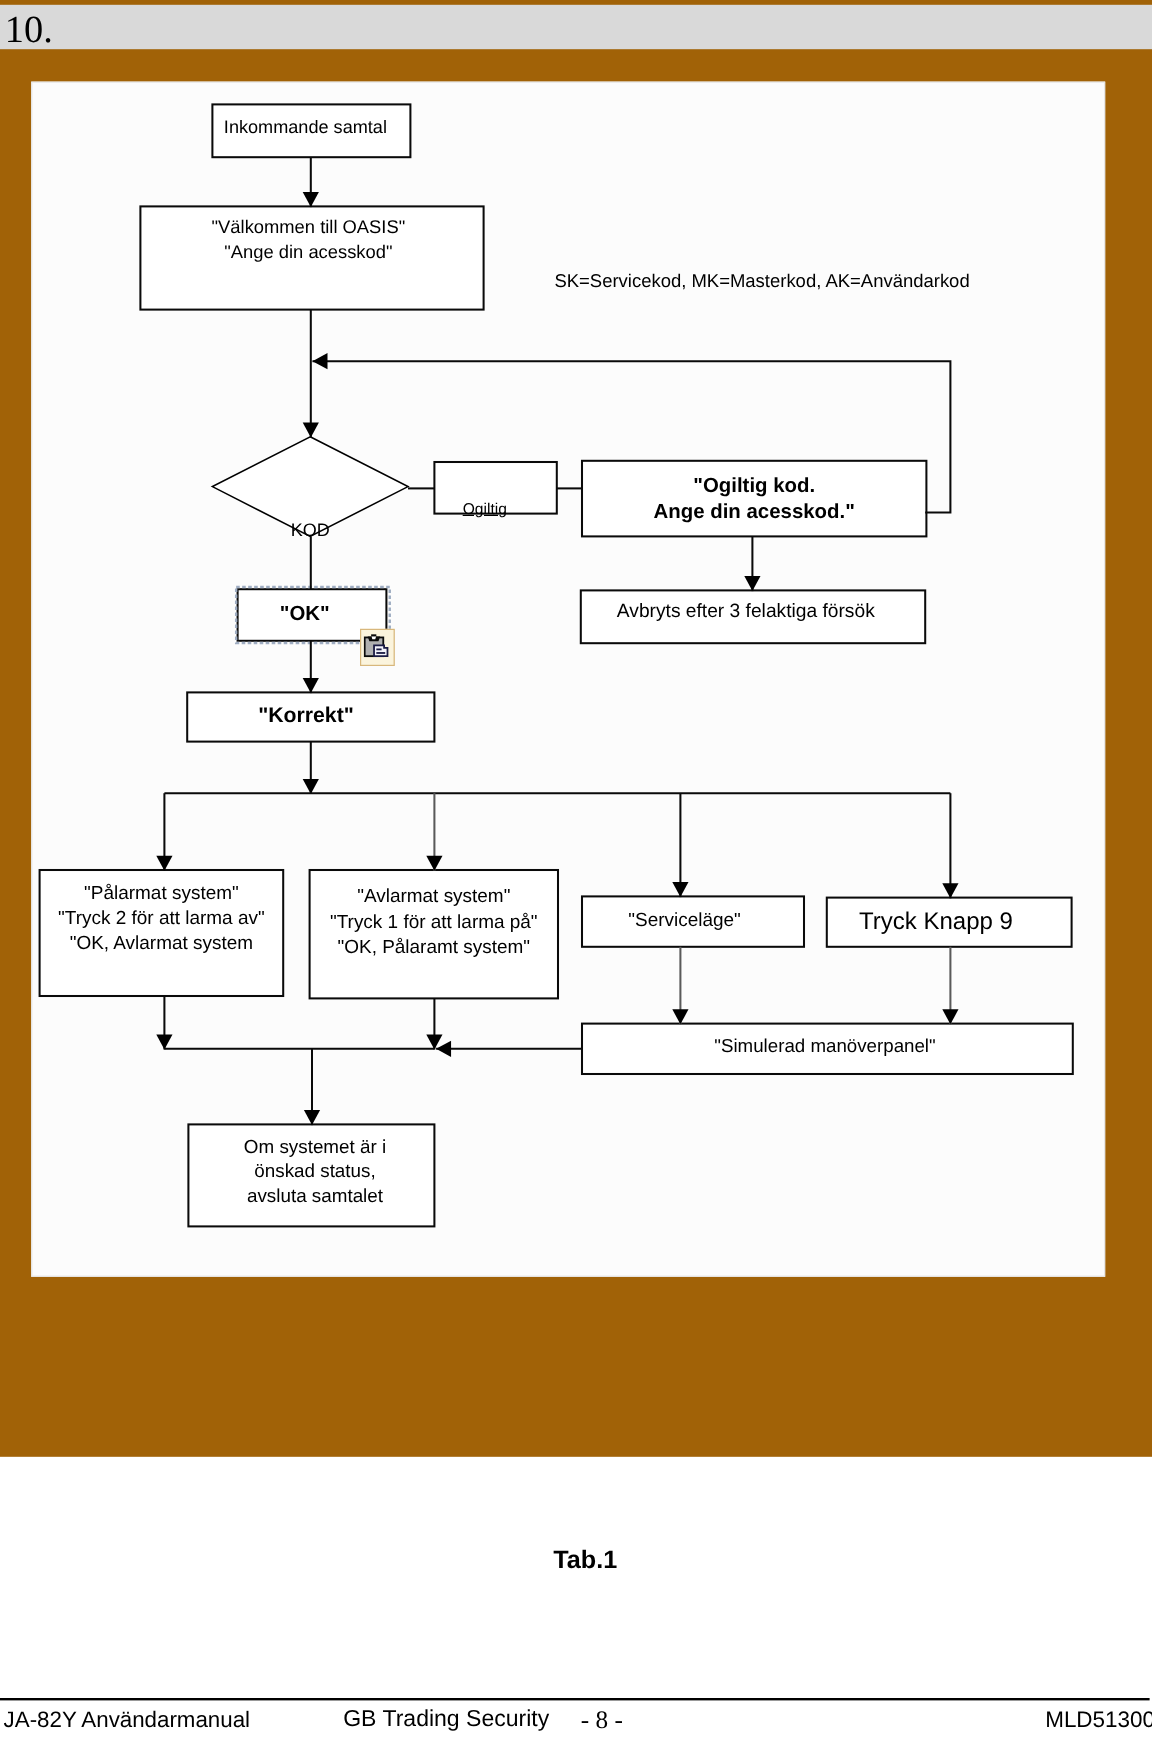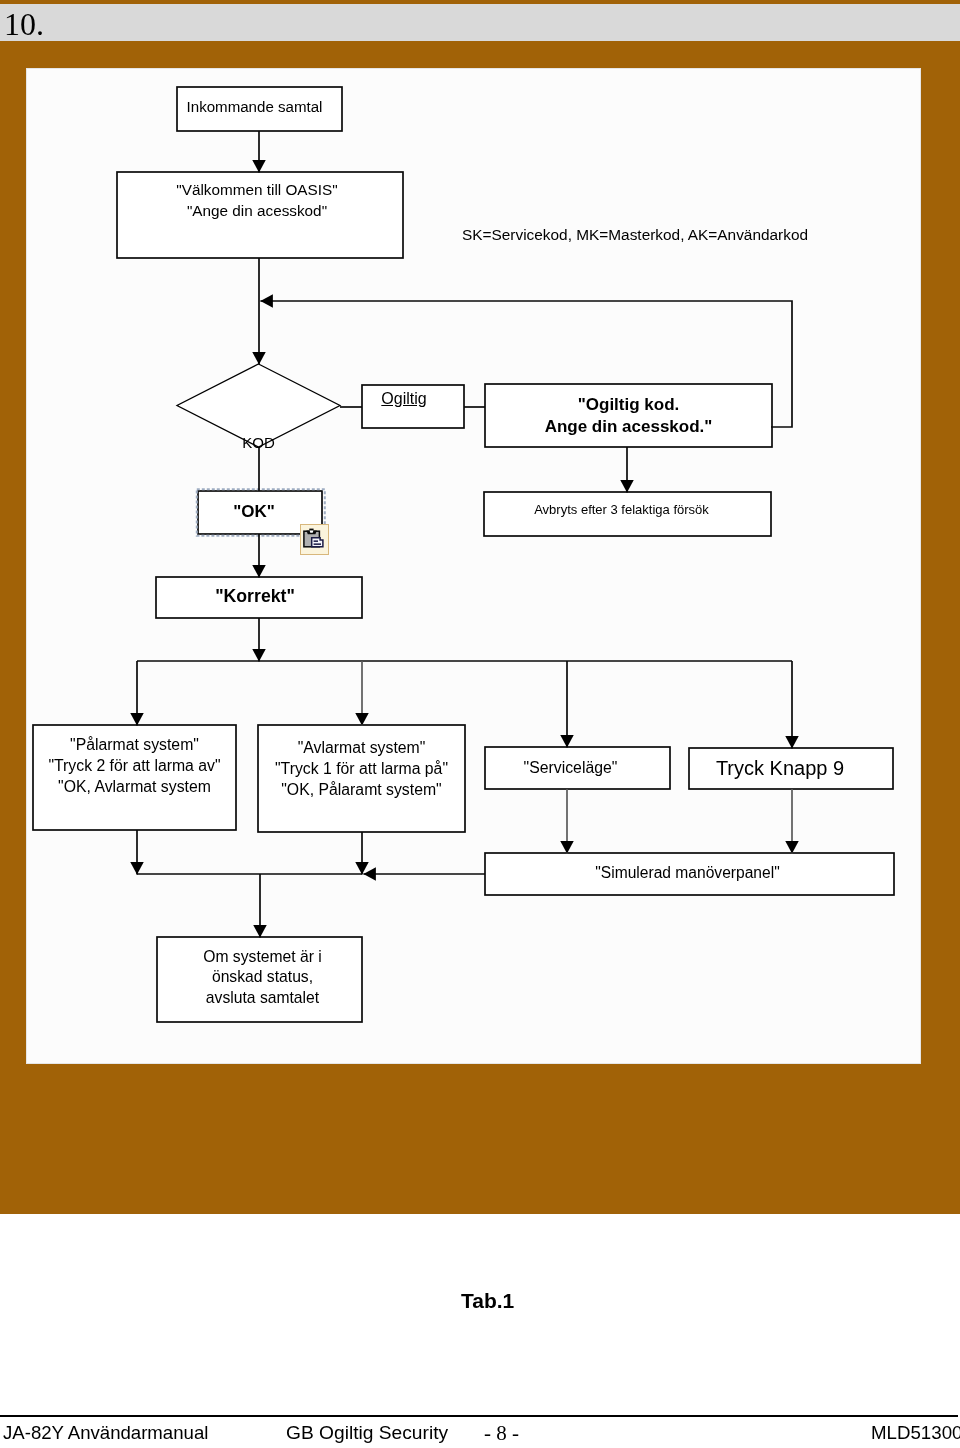--- a/index.html
+++ b/index.html
@@ -113,23 +113,23 @@
       <polygon class="head" points="375.9,867.25 375.9,880.75 363.4,874"></polygon>
       <path class="conn" d="M137 874 L362 874"></path>
       <path class="conn" d="M260 874 L260 937.6"></path>
       <polygon class="head" points="253.25,925.1 266.75,925.1 260,937.6"></polygon>
     </svg>
 
   <div id="labels">
       <div class="lbl" style="left: 172px; width: 165px; top: 97px; font-size: 15.1px; line-height: 20px; font-weight: normal;"><div>Inkommande samtal</div></div>
       <div class="lbl" style="left: 114px; width: 286px; top: 178.5px; font-size: 15.3px; line-height: 21px; font-weight: normal;"><div>"Välkommen till OASIS"</div><div>"Ange din acesskod"</div></div>
       <div class="lbl" style="left: 177px; width: 163px; top: 396.5px; font-size: 15px; line-height: 20px; font-weight: normal; margin-top: 36px;"><div>KOD</div></div>
-      <div class="lbl" style="left: 353px; width: 102px; top: 389px; font-size: 16px; line-height: 20px; font-weight: normal; text-decoration: underline;"><div>Ogiltig</div></div>
+      <div class="lbl" style="left: 353px; width: 102px; top: 414px; font-size: 13px; line-height: 20px; font-weight: normal; text-decoration: underline;"><div>Ogiltig</div></div>
       <div class="lbl" style="left: 485px; width: 287px; top: 393.5px; font-size: 17px; line-height: 22px; font-weight: bold;"><div>"Ogiltig kod.</div><div>Ange din acesskod."</div></div>
-      <div class="lbl" style="left: 478px; width: 287px; top: 500px; font-size: 13px; line-height: 20px; font-weight: normal;"><div>Avbryts efter 3 felaktiga försök</div></div>
+      <div class="lbl" style="left: 478px; width: 287px; top: 500px; font-size: 16px; line-height: 20px; font-weight: normal;"><div>Avbryts efter 3 felaktiga försök</div></div>
       <div class="lbl" style="left: 192px; width: 124px; top: 501.5px; font-size: 17px; line-height: 20px; font-weight: bold;"><div>"OK"</div></div>
       <div class="lbl" style="left: 152px; width: 206px; top: 585.5px; font-size: 17.7px; line-height: 20px; font-weight: bold;"><div>"Korrekt"</div></div>
       <div class="lbl" style="left: 33px; width: 203px; top: 734px; font-size: 15.8px; line-height: 21px; font-weight: normal;"><div>"Pålarmat system"</div><div>"Tryck 2 för att larma av"</div><div>"OK, Avlarmat system</div></div>
       <div class="lbl" style="left: 258px; width: 207px; top: 737px; font-size: 15.8px; line-height: 21px; font-weight: normal;"><div>"Avlarmat system"</div><div>"Tryck 1 för att larma på"</div><div>"OK, Pålaramt system"</div></div>
       <div class="lbl" style="left: 478px; width: 185px; top: 758px; font-size: 15.8px; line-height: 20px; font-weight: normal;"><div>"Serviceläge"</div></div>
       <div class="lbl" style="left: 678px; width: 204px; top: 757.5px; font-size: 20px; line-height: 20px; font-weight: normal;"><div>Tryck Knapp 9</div></div>
       <div class="lbl" style="left: 483px; width: 409px; top: 863px; font-size: 15.6px; line-height: 20px; font-weight: normal;"><div>"Simulerad manöverpanel"</div></div>
       <div class="lbl" style="left: 160px; width: 205px; top: 946.75px; font-size: 15.7px; line-height: 20.5px; font-weight: normal;"><div>Om systemet är i</div><div>önskad status,</div><div>avsluta samtalet</div></div>
       <div class="lbl" style="left: 430px; top: 224.6px; font-size: 15.4px; line-height: 20px; text-align: left; margin-left: 32px;">SK=Servicekod, MK=Masterkod, AK=Användarkod</div>
     </div>
@@ -148,17 +148,17 @@
       <rect x="10.6" y="12.4" width="4.4" height="1.5" fill="#1b1b44"></rect>
       <rect x="10.6" y="15.4" width="7.4" height="1.5" fill="#1b1b44"></rect>
     </svg>
   </div>
 
   <div id="caption">Tab.1</div>
 
   <div id="footer-rule"></div>
   <div id="footer">
     <span class="ft" id="ft-left">JA-82Y Användarmanual</span>
-    <span class="ft" id="ft-mid">GB Ogiltig Security</span>
+    <span class="ft" id="ft-mid">GB Trading Security</span>
     <span class="ft" id="ft-page">- 8 -</span>
     <span class="ft" id="ft-right">MLD51300</span>
   </div>
 </div>
 
 </body></html>

